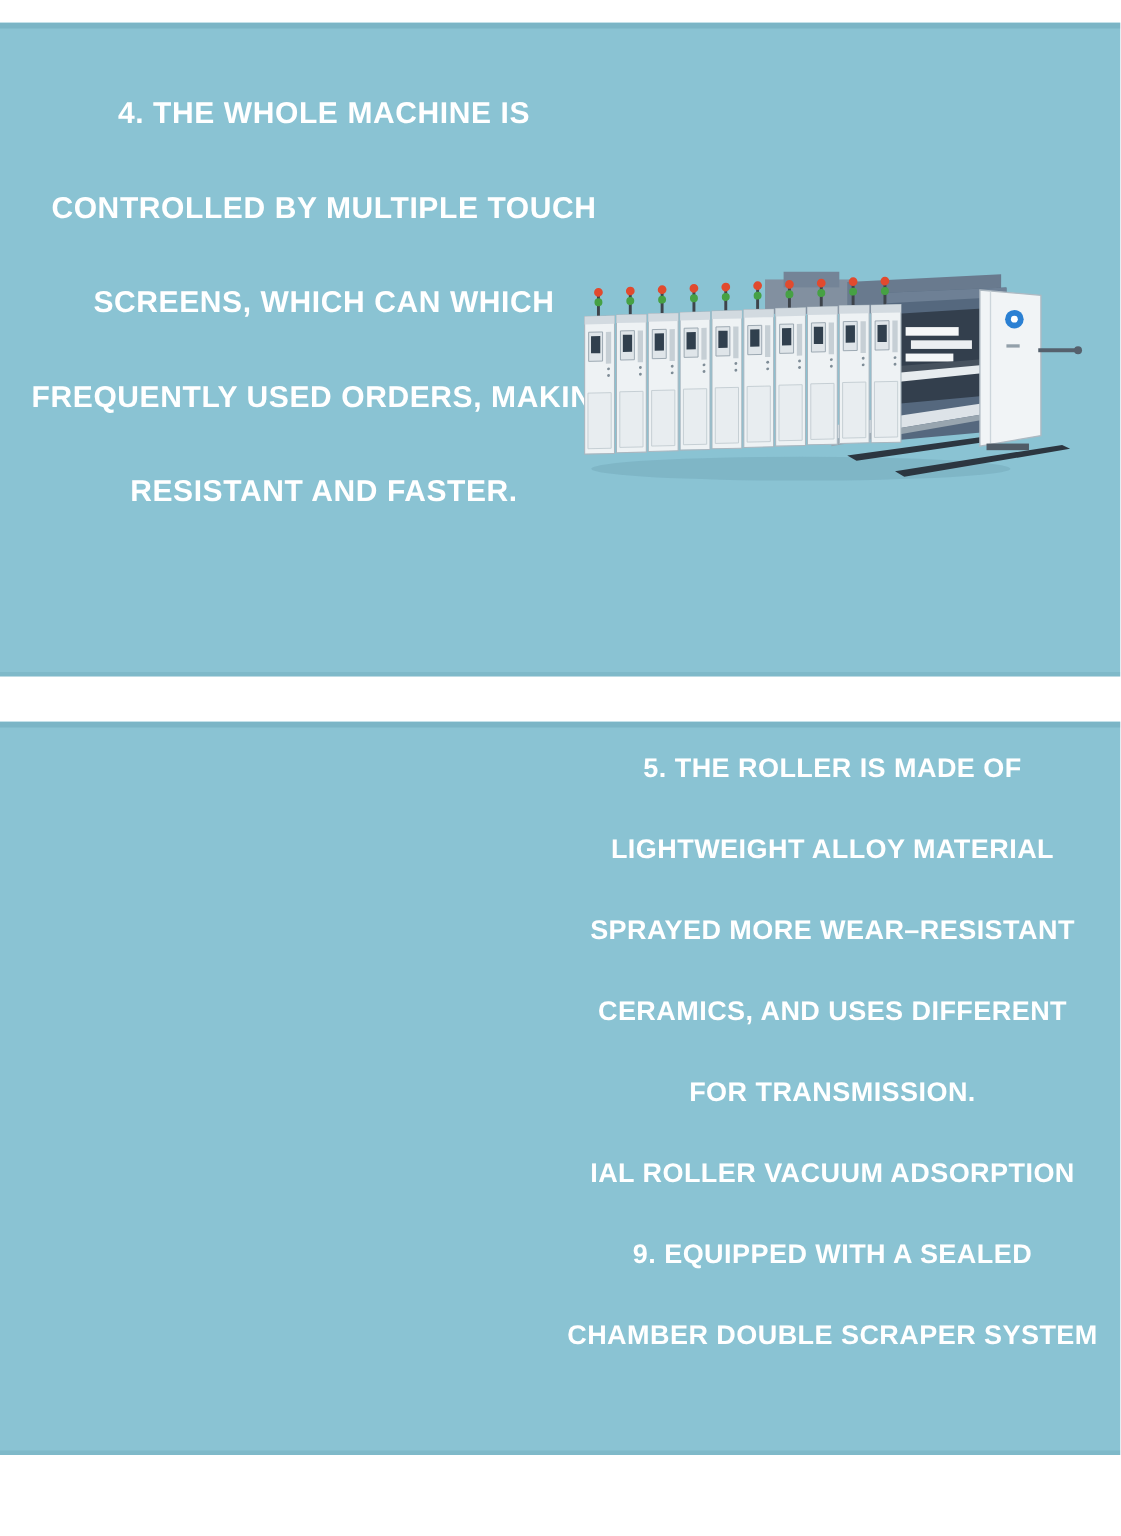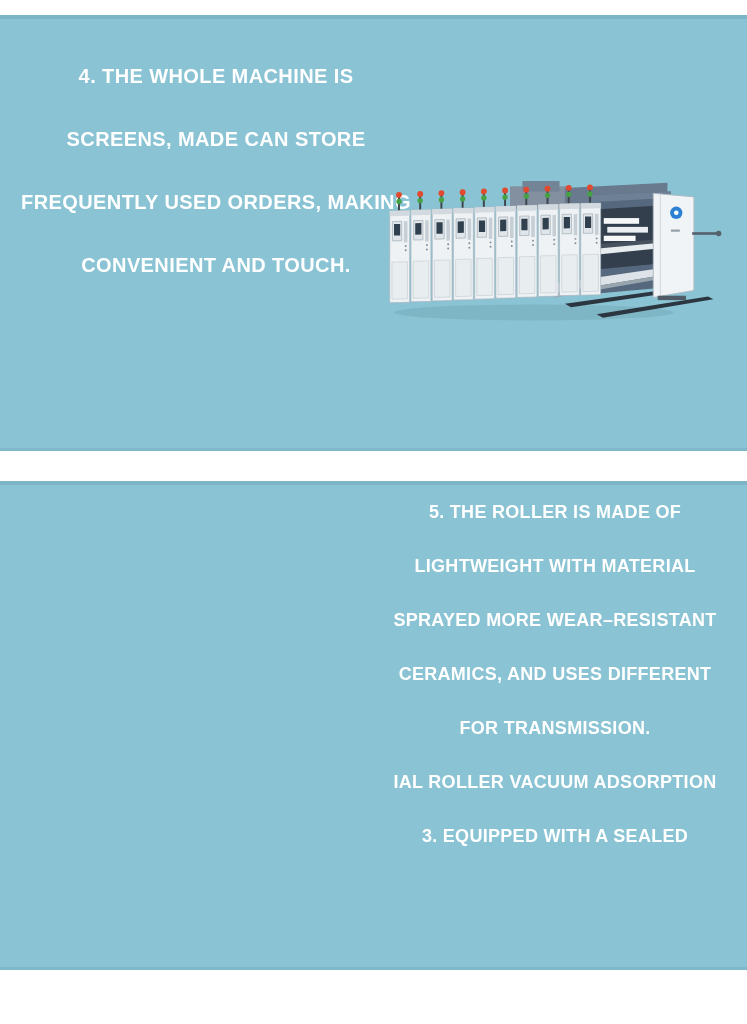--- a/index.html
+++ b/index.html
@@ -133,33 +133,35 @@
       <rect x="305" y="130" width="32" height="5" fill="#505c67"></rect>
       <rect x="344" y="58" width="30" height="3" fill="#55616d"></rect>
       <circle cx="374" cy="59.5" r="3" fill="#55616d"></circle>
     </g>
   </defs>
 </svg>
 
 <section class="panel" id="panel-top">
   <div class="copy" id="copy-top">
     <div class="line">4. THE WHOLE MACHINE IS</div>
-    <div class="line">SCREENS, MADE CAN STORE</div>
+    <div class="line">CONTROLLED BY MULTIPLE TOUCH</div>
+    <div class="line">SCREENS, WHICH CAN WHICH</div>
     <div class="line">FREQUENTLY USED ORDERS, MAKING</div>
-    <div class="line">CONVENIENT AND TOUCH.</div>
+    <div class="line">RESISTANT AND FASTER.</div>
   </div>
   <svg class="machine" id="machine-top" viewBox="0 0 380 170" preserveAspectRatio="none">
     <use href="#machine-art"></use>
   </svg>
 </section>
 
 <section class="panel" id="panel-bottom">
 
   <div class="copy" id="copy-bottom">
     <div class="line">5. THE ROLLER IS MADE OF</div>
-    <div class="line">LIGHTWEIGHT WITH MATERIAL</div>
+    <div class="line">LIGHTWEIGHT ALLOY MATERIAL</div>
     <div class="line">SPRAYED MORE WEAR–RESISTANT</div>
     <div class="line">CERAMICS, AND USES DIFFERENT</div>
     <div class="line">FOR TRANSMISSION.</div>
     <div class="line">IAL ROLLER VACUUM ADSORPTION</div>
-    <div class="line">3. EQUIPPED WITH A SEALED</div>
+    <div class="line">9. EQUIPPED WITH A SEALED</div>
+    <div class="line">CHAMBER DOUBLE SCRAPER SYSTEM</div>
   </div>
 </section>
 
 </body></html>

